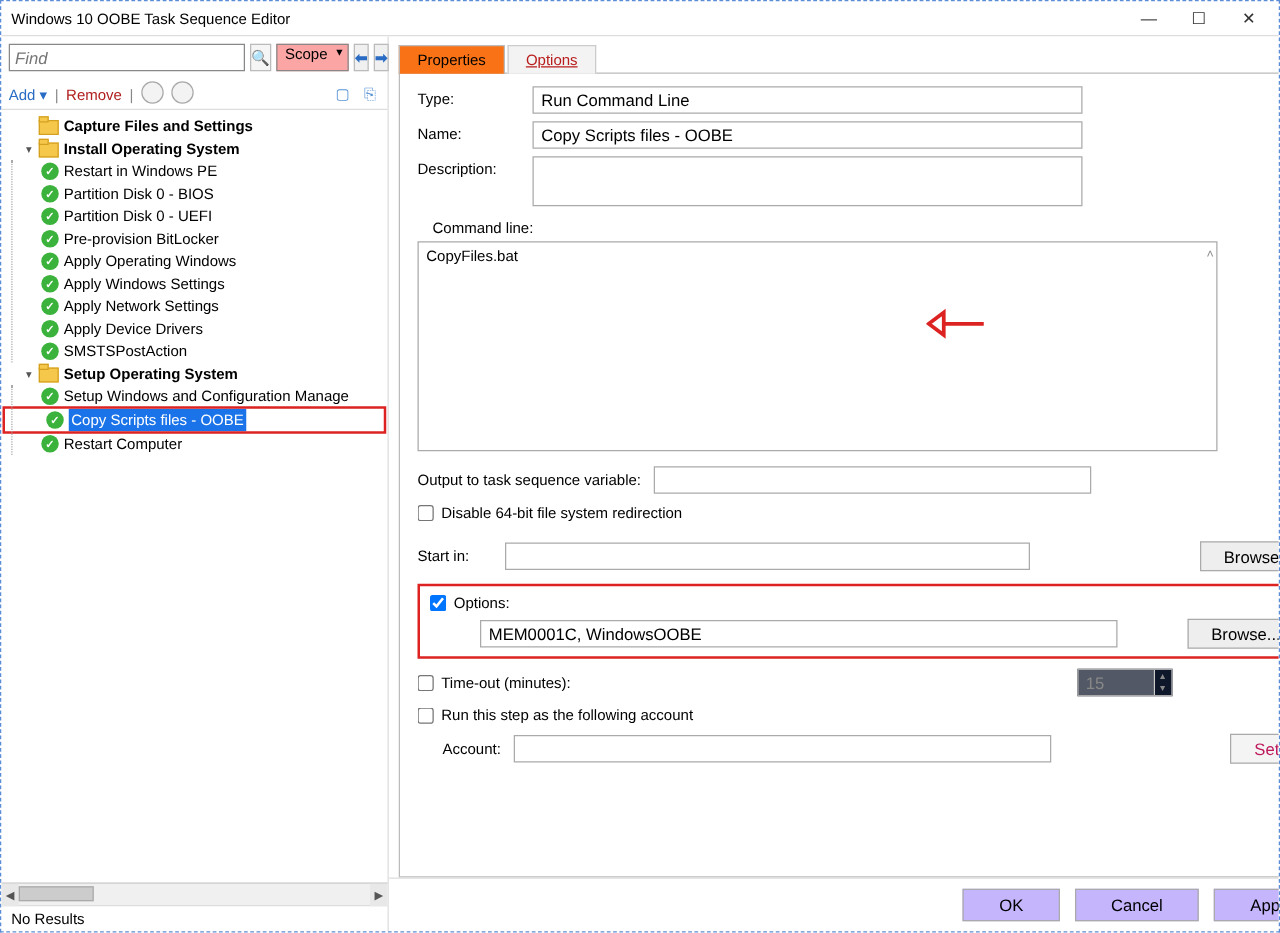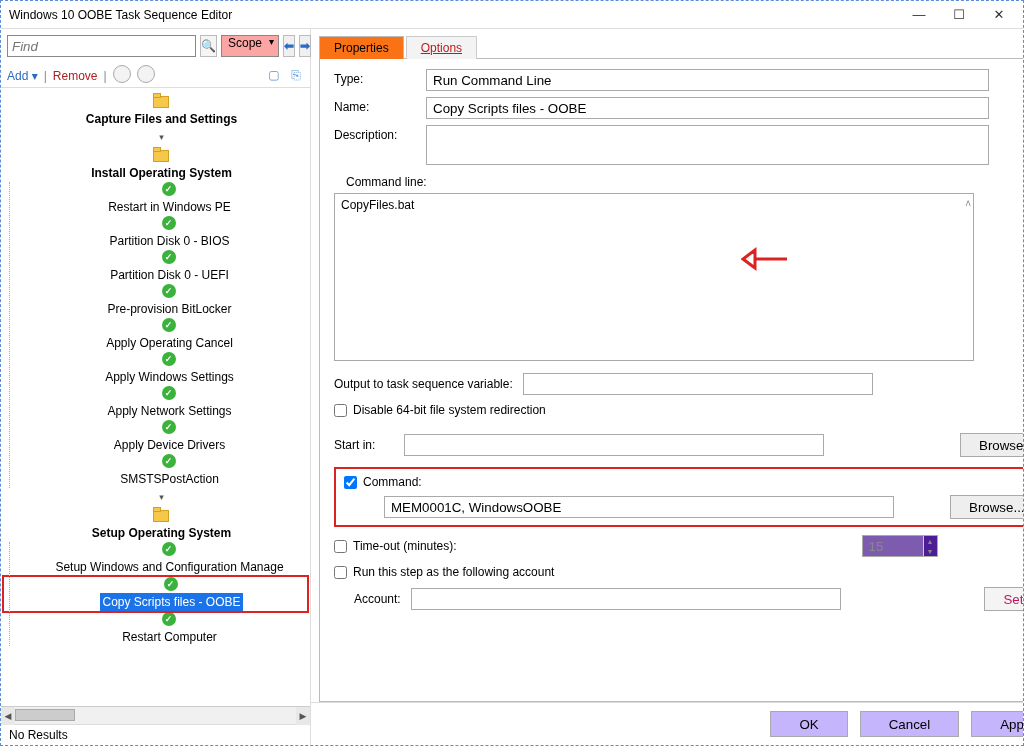--- a/index.html
+++ b/index.html
@@ -58,21 +58,21 @@
 .tool-link.red { color: #b02020; }
 .tool-sep { color: #888; }
 .circ-btn { width: 18px; height: 18px; border: 1px solid #aaa; border-radius: 50%; background: #f3f3f3; }
 .spacer { flex: 1; }
 .small-icon { width: 16px; height: 16px; display: inline-flex; align-items: center; justify-content: center; color: #5a95d6; }
 .tree {
   flex: 1; overflow: auto; padding: 4px 2px;
 }
 .tree ul { list-style: none; }
 .tree li { white-space: nowrap; line-height: 18px; }
-.node { display: flex; align-items: center; gap: 2px; padding: 0 2px; flex-direction: column; }
+.node { display: flex; align-items: center; gap: 2px; padding: 0 2px; }
 .chevron { width: 12px; display: inline-flex; justify-content: center; font-size: 9px; color: #555; }
 .folder-icon {
   width: 16px; height: 14px; display: inline-block; position: relative; margin-right: 2px;
 }
 .folder-icon::before {
   content: ""; position: absolute; width: 14px; height: 10px; background: #f5c84c; border: 1px solid #d4a020; top: 2px; left: 0;
 }
 .folder-icon::after {
   content: ""; position: absolute; width: 6px; height: 3px; background: #f5c84c; border: 1px solid #d4a020; top: -1px; left: 0;
 }
@@ -97,21 +97,21 @@
   position: relative; top: 1px; margin-right: 2px;
 }
 .tab.inactive { background: #f3f3f3; color: #b91c1c; border-color: #ccc; text-decoration: underline; }
 .tab-body {
   flex: 1; border: 1px solid #bbb; margin: 0 8px 0 8px;
   padding: 10px 14px; overflow: auto;
 }
 .form-row { display: flex; margin-bottom: 6px; align-items: flex-start; }
 .form-label { width: 92px; padding-top: 3px; }
 .tf {
-  border: 1px solid #aaa; height: 22px; padding: 0 6px; background: #fff; width: 563px;
+  border: 1px solid #aaa; height: 22px; padding: 0 6px; background: #fff; width: 440px;
 }
 .desc { height: 40px; resize: none; }
 .section-label { margin-top: 10px; margin-bottom: 4px; margin-left: 12px; }
 .cmd-textarea {
   border: 1px solid #aaa; width: 640px; height: 168px; padding: 4px 6px; background: #fff;
   position: relative;
 }
 .cmd-scroll { position: absolute; right: 2px; top: 4px; font-size: 10px; color: #888; }
 .output-row { display: flex; align-items: center; margin-top: 12px; gap: 10px; }
 .output-row .tf { width: 350px; }
@@ -122,21 +122,21 @@
 .btn {
   height: 24px; padding: 0 18px; background: #eee; border: 1px solid #aaa;
 }
 .btn:disabled, .btn.disabled { color: #be185d; background: #f4f4f4; }
 .pkg-group {
   border: 2px solid #d22; padding: 6px 8px; margin-top: 10px;
   display: flex; flex-direction: column; gap: 6px;
 }
 .pkg-row2 { display: flex; align-items: center; gap: 28px; }
 .pkg-row2 .tf { width: 510px; }
-.spinner { display: flex; align-items: center; border: 1px solid #aaa; height: 22px; background: #4c1d95; }
+.spinner { display: flex; align-items: center; border: 1px solid #aaa; height: 22px; background: #0f172a; }
 .spinner input { border: none; width: 60px; height: 20px; padding: 0 6px; color: #888; }
 .spinner .sp { width: 14px; display: flex; flex-direction: column; font-size: 7px; color: #888; border-left: 1px solid #ccc; }
 .spinner .sp span { height: 10px; display: flex; align-items: center; justify-content: center; }
 .acct-row { display: flex; align-items: center; gap: 10px; margin-top: 8px; margin-left: 20px; }
 .acct-row .tf { width: 430px; }
 .red-arrow {
   position: absolute; left: 430px; top: 217px; z-index: 5;
 }
 .red-arrow svg { display: block; }
 .dlg-btns {
@@ -221,21 +221,21 @@
                 </li>
               <li>
                   <div class="node indent2">
                     <span class="step-icon">✓</span>
                     <span class="step-text">Pre-provision BitLocker</span>
                   </div>
                 </li>
               <li>
                   <div class="node indent2">
                     <span class="step-icon">✓</span>
-                    <span class="step-text">Apply Operating Cancel</span>
+                    <span class="step-text">Apply Operating Windows</span>
                   </div>
                 </li>
               <li>
                   <div class="node indent2">
                     <span class="step-icon">✓</span>
                     <span class="step-text">Apply Windows Settings</span>
                   </div>
                 </li>
               <li>
                   <div class="node indent2">
@@ -333,21 +333,21 @@
         <div class="start-row">
           <span style="width:60px">Start in:</span>
           <input class="tf" value="" style="">
           <span class="spacer"></span>
           <button class="btn">Browse...</button>
         </div>
 
         <div class="pkg-group">
           <div class="chk-row" style="margin-top:0">
             <input type="checkbox" checked="" style="">
-            <span>Command:</span>
+            <span>Options:</span>
           </div>
           <div class="pkg-row2">
             <span style="width:12px"></span>
             <input class="tf" value="MEM0001C, WindowsOOBE" style="">
             <span class="spacer"></span>
             <button class="btn">Browse...</button>
           </div>
         </div>
 
         <div class="chk-row">

